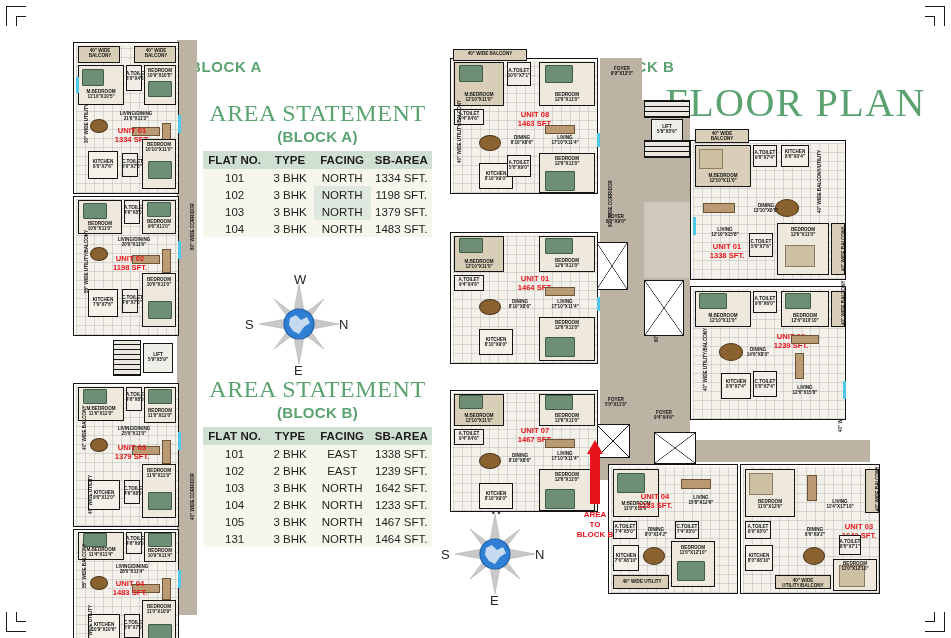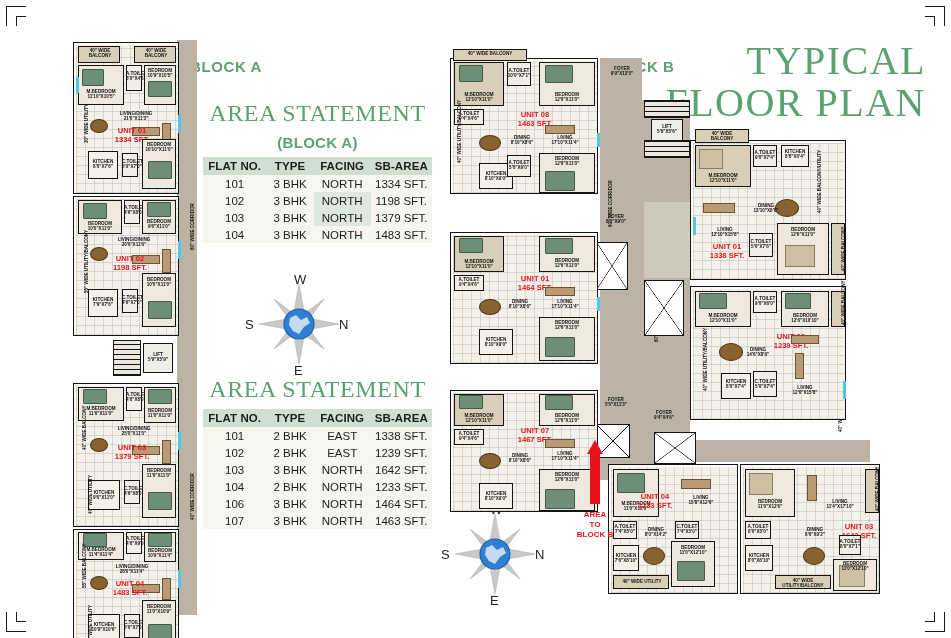--- a/index.html
+++ b/index.html
@@ -14,21 +14,21 @@
   .frame-mask-l{position:absolute;top:26px;left:0px;height:586px;width:26px;background:#fff;}
   .frame-mask-r{position:absolute;top:26px;right:0px;height:586px;width:26px;background:#fff;}
 
   
   .title{position:absolute;color:#5aa26f;font-family:"Liberation Serif",serif;font-size:40px;line-height:42px;letter-spacing:1.5px;text-align:right;}
   .blocklabel{position:absolute;color:#5aa26f;font-weight:bold;font-size:15px;letter-spacing:.6px;}
 
   
   .as-wrap{position:absolute;}
   .as-h1{color:#5aa26f;font-family:"Liberation Serif",serif;font-size:24px;text-align:center;letter-spacing:.6px;}
-  .as-h2{color:#5aa26f;font-weight:bold;font-size:15px;text-align:center;margin-top:7px;letter-spacing:.3px;}
+  .as-h2{color:#5aa26f;font-weight:bold;font-size:15px;text-align:center;margin-top:1px;letter-spacing:.3px;}
   table.as{border-collapse:collapse;margin-top:6px;width:229px;font-size:11.5px;color:#1c1c1c;}
   table.as th{background:#cfe0d2;font-weight:bold;padding:3px 2px;text-align:center;letter-spacing:.1px;font-size:11.5px;}
   table.as td{background:#f7f6ec;padding:2.5px 2px;text-align:center;font-size:11.5px;}
   table.as td.shade{background:#dfe8de;}
   table.as th.c1,table.as td.c1{width:70px;}
   table.as th.c2,table.as td.c2{width:48px;}
   table.as th.c3,table.as td.c3{width:56px;}
   table.as th.c4,table.as td.c4{width:66px;}
 
   
@@ -72,21 +72,20 @@
 
 <div id="page">
 
   <div class="frame-outer"></div>
   <div class="frame-inner"></div>
   <div class="frame-mask-t"></div>
   <div class="frame-mask-b"></div>
   <div class="frame-mask-l"></div>
   <div class="frame-mask-r"></div>
 
-  <div class="title" style="right:25px;top:40px;width:330px;">TYPICAL</div>
   <div class="title" style="right:25px;top:82px;width:330px;">FLOOR PLAN</div>
 
   <div class="blocklabel" style="left:190px;top:58px;">BLOCK A</div>
   <div class="blocklabel" style="left:602px;top:58px;">BLOCK B</div>
 
   <div class="as-wrap" style="left:203px;top:100px;width:229px;">
     <div class="as-h1">AREA STATEMENT</div>
     <div class="as-h2">(BLOCK A)</div>
     <table class="as">
       <thead>
@@ -151,20 +150,21 @@
       </g>
     </svg>
     <span class="lbl" style="left:41px;top:-6px;">W</span>
     <span class="lbl" style="left:41px;top:85px;">E</span>
     <span class="lbl" style="left:-8px;top:39px;">S</span>
     <span class="lbl" style="left:86px;top:39px;">N</span>
   </div>
 
   <div class="as-wrap" style="left:203px;top:376px;width:229px;">
     <div class="as-h1">AREA STATEMENT</div>
+    <div class="as-h2">(BLOCK B)</div>
     <table class="as">
       <thead>
         <tr>
           <th class="c1">FLAT NO.</th>
           <th class="c2">TYPE</th>
           <th class="c3">FACING</th>
           <th class="c4">SB-AREA</th>
         </tr>
       </thead>
       <tbody>
@@ -186,30 +186,30 @@
           <td class="c3">NORTH</td>
           <td class="c4">1642 SFT.</td>
         </tr>
         <tr>
           <td class="c1">104</td>
           <td class="c2">2 BHK</td>
           <td class="c3">NORTH</td>
           <td class="c4">1233 SFT.</td>
         </tr>
         <tr>
-          <td class="c1">106</td>
+          <td class="c1">105</td>
+          <td class="c2">3 BHK</td>
+          <td class="c3">NORTH</td>
+          <td class="c4">1467 SFT.</td>
+        </tr>
+        <tr>
+          <td class="c1">131</td>
           <td class="c2">3 BHK</td>
           <td class="c3">NORTH</td>
           <td class="c4">1464 SFT.</td>
-        </tr>
-        <tr>
-          <td class="c1">107</td>
-          <td class="c2">3 BHK</td>
-          <td class="c3">NORTH</td>
-          <td class="c4">1463 SFT.</td>
         </tr>
       </tbody>
     </table>
   </div>
 
   <div class="compass" style="left:449px;top:508px;">
     <svg width="92" height="92" viewBox="0 0 92 92">
       <g transform="translate(46,46)">
         <g fill="#e8a61e">
           <polygon points="0,-34 5,-6 0,0 -5,-6"></polygon>

